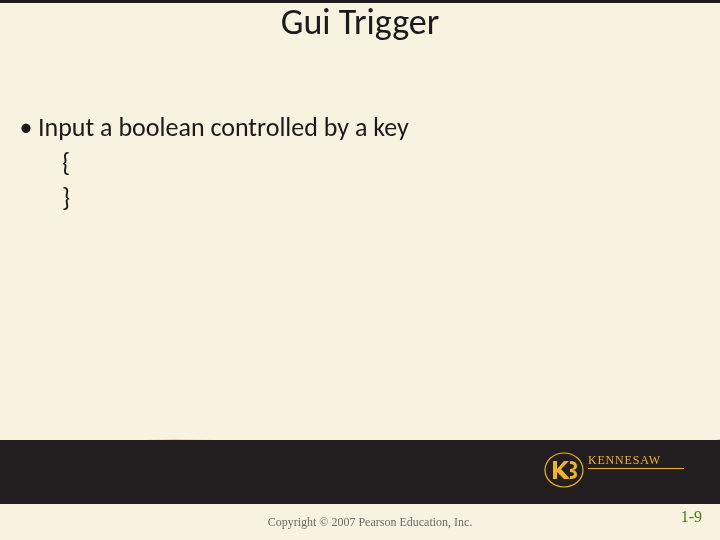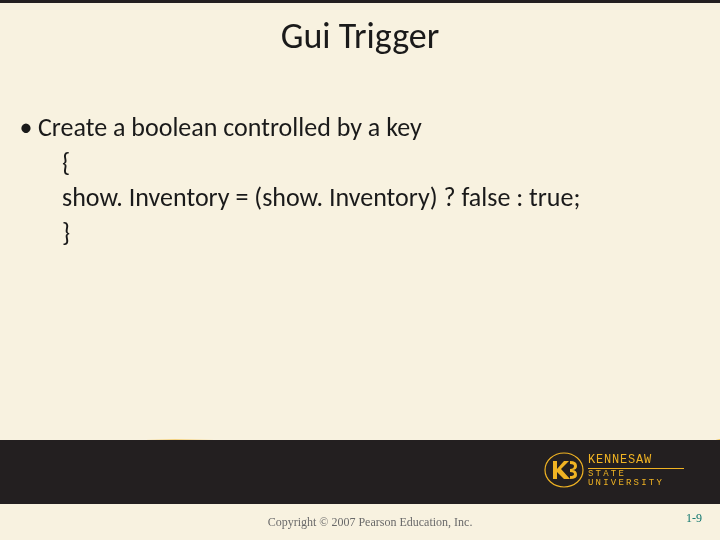--- a/index.html
+++ b/index.html
@@ -15,21 +15,20 @@
     position: absolute;
     top: 0; left: 0; right: 0;
     height: 3px;
     background: #231f20;
   }
   .title {
     text-align: center;
     font-size: 36px;
     color: #1a1a1a;
     font-weight: 400;
-    padding-top: 14px;
   }
   .content {
     position: absolute;
     top: 110px;
     left: 14px;
     right: 14px;
     font-size: 26px;
     color: #1a1a1a;
     line-height: 1.35;
   }
@@ -73,40 +72,40 @@
     font-size: 12px;
     color: #6a6a6a;
     line-height: 1.25;
     padding-left: 20px;
   }
   .pagenum {
     position: absolute;
     right: 18px;
     bottom: 14px;
     font-family: "Times New Roman", serif;
-    font-size: 12px;
-    color: #0f766e;
+    font-size: 16px;
+    color: #4d7c0f;
   }
   .ksu-logo {
     position: absolute;
     right: 26px;
     bottom: 48px;
     width: 150px;
     height: 44px;
   }
   .ksu-mark {
     position: absolute;
     left: 0; top: 4px;
     width: 40px; height: 36px;
   }
   .ksu-text {
     position: absolute;
     left: 44px; top: 6px;
     color: #f0b323;
-    font-family: Liberation Mono, monospace;
+    font-family: Liberation Serif, serif;
     font-size: 12px;
     letter-spacing: 0.8px;
     line-height: 1.0;
   }
   .ksu-text .univ {
     font-size: 9px;
     letter-spacing: 2.2px;
   }
   .ksu-text .hr {
     border-top: 1px solid #f0b323;
@@ -117,24 +116,23 @@
 </head>
 <body>
 
 <div class="top-edge"></div>
 
 <h1 class="title">Gui Trigger</h1>
 
 <div class="content">
   <div class="bullet-row">
     <span class="dot">•</span>
-    <span>Create a boolean controlled by a key</span>
+    <span>Input a boolean controlled by a key</span>
   </div>
   <div class="code-indent">{</div>
-  <div class="code-indent">show. Inventory = (show. Inventory) ? false : true;</div>
   <div class="code-indent">}</div>
 </div>
 
 <svg class="swoosh" viewBox="0 0 900 110" preserveAspectRatio="none">
   <path d="M0,110 L0,70 Q200,30 450,55 Q700,80 900,25 L900,110 Z" fill="#f0b323"></path>
   <path d="M0,110 L0,82 Q200,44 450,68 Q700,92 900,40 L900,110 Z" fill="#231f20"></path>
 </svg>
 
 <div class="footer-band">
   <div class="band-black"></div>
@@ -142,21 +140,20 @@
 
 <div class="ksu-logo">
   <svg class="ksu-mark" viewBox="0 0 40 36">
     <ellipse cx="20" cy="18" rx="19" ry="17" fill="none" stroke="#f0b323" stroke-width="1.2"></ellipse>
     <path d="M9 9 L9 27 L13 27 L13 20 L20 27 L26 27 L17 17 L25 9 L20 9 L13 17 L13 9 Z" fill="#f0b323"></path>
     <path d="M26 9 Q33 9 33 14 Q33 18 28 18 Q33 18 33 23 Q33 27 26 27 L26 24 Q30 24 30 22 Q30 20 26 20 L26 17 Q30 17 30 14 Q30 12 26 12 Z" fill="#f0b323"></path>
   </svg>
   <div class="ksu-text">
     <div>KENNESAW</div>
     <div class="hr"></div>
-    <div class="univ">STATE UNIVERSITY</div>
   </div>
 </div>
 
 <div class="copyright">
   <div>Copyright © 2007 Pearson Education, Inc.</div>
 </div>
 
 <div class="pagenum">1-9</div>
 
 </body></html>

